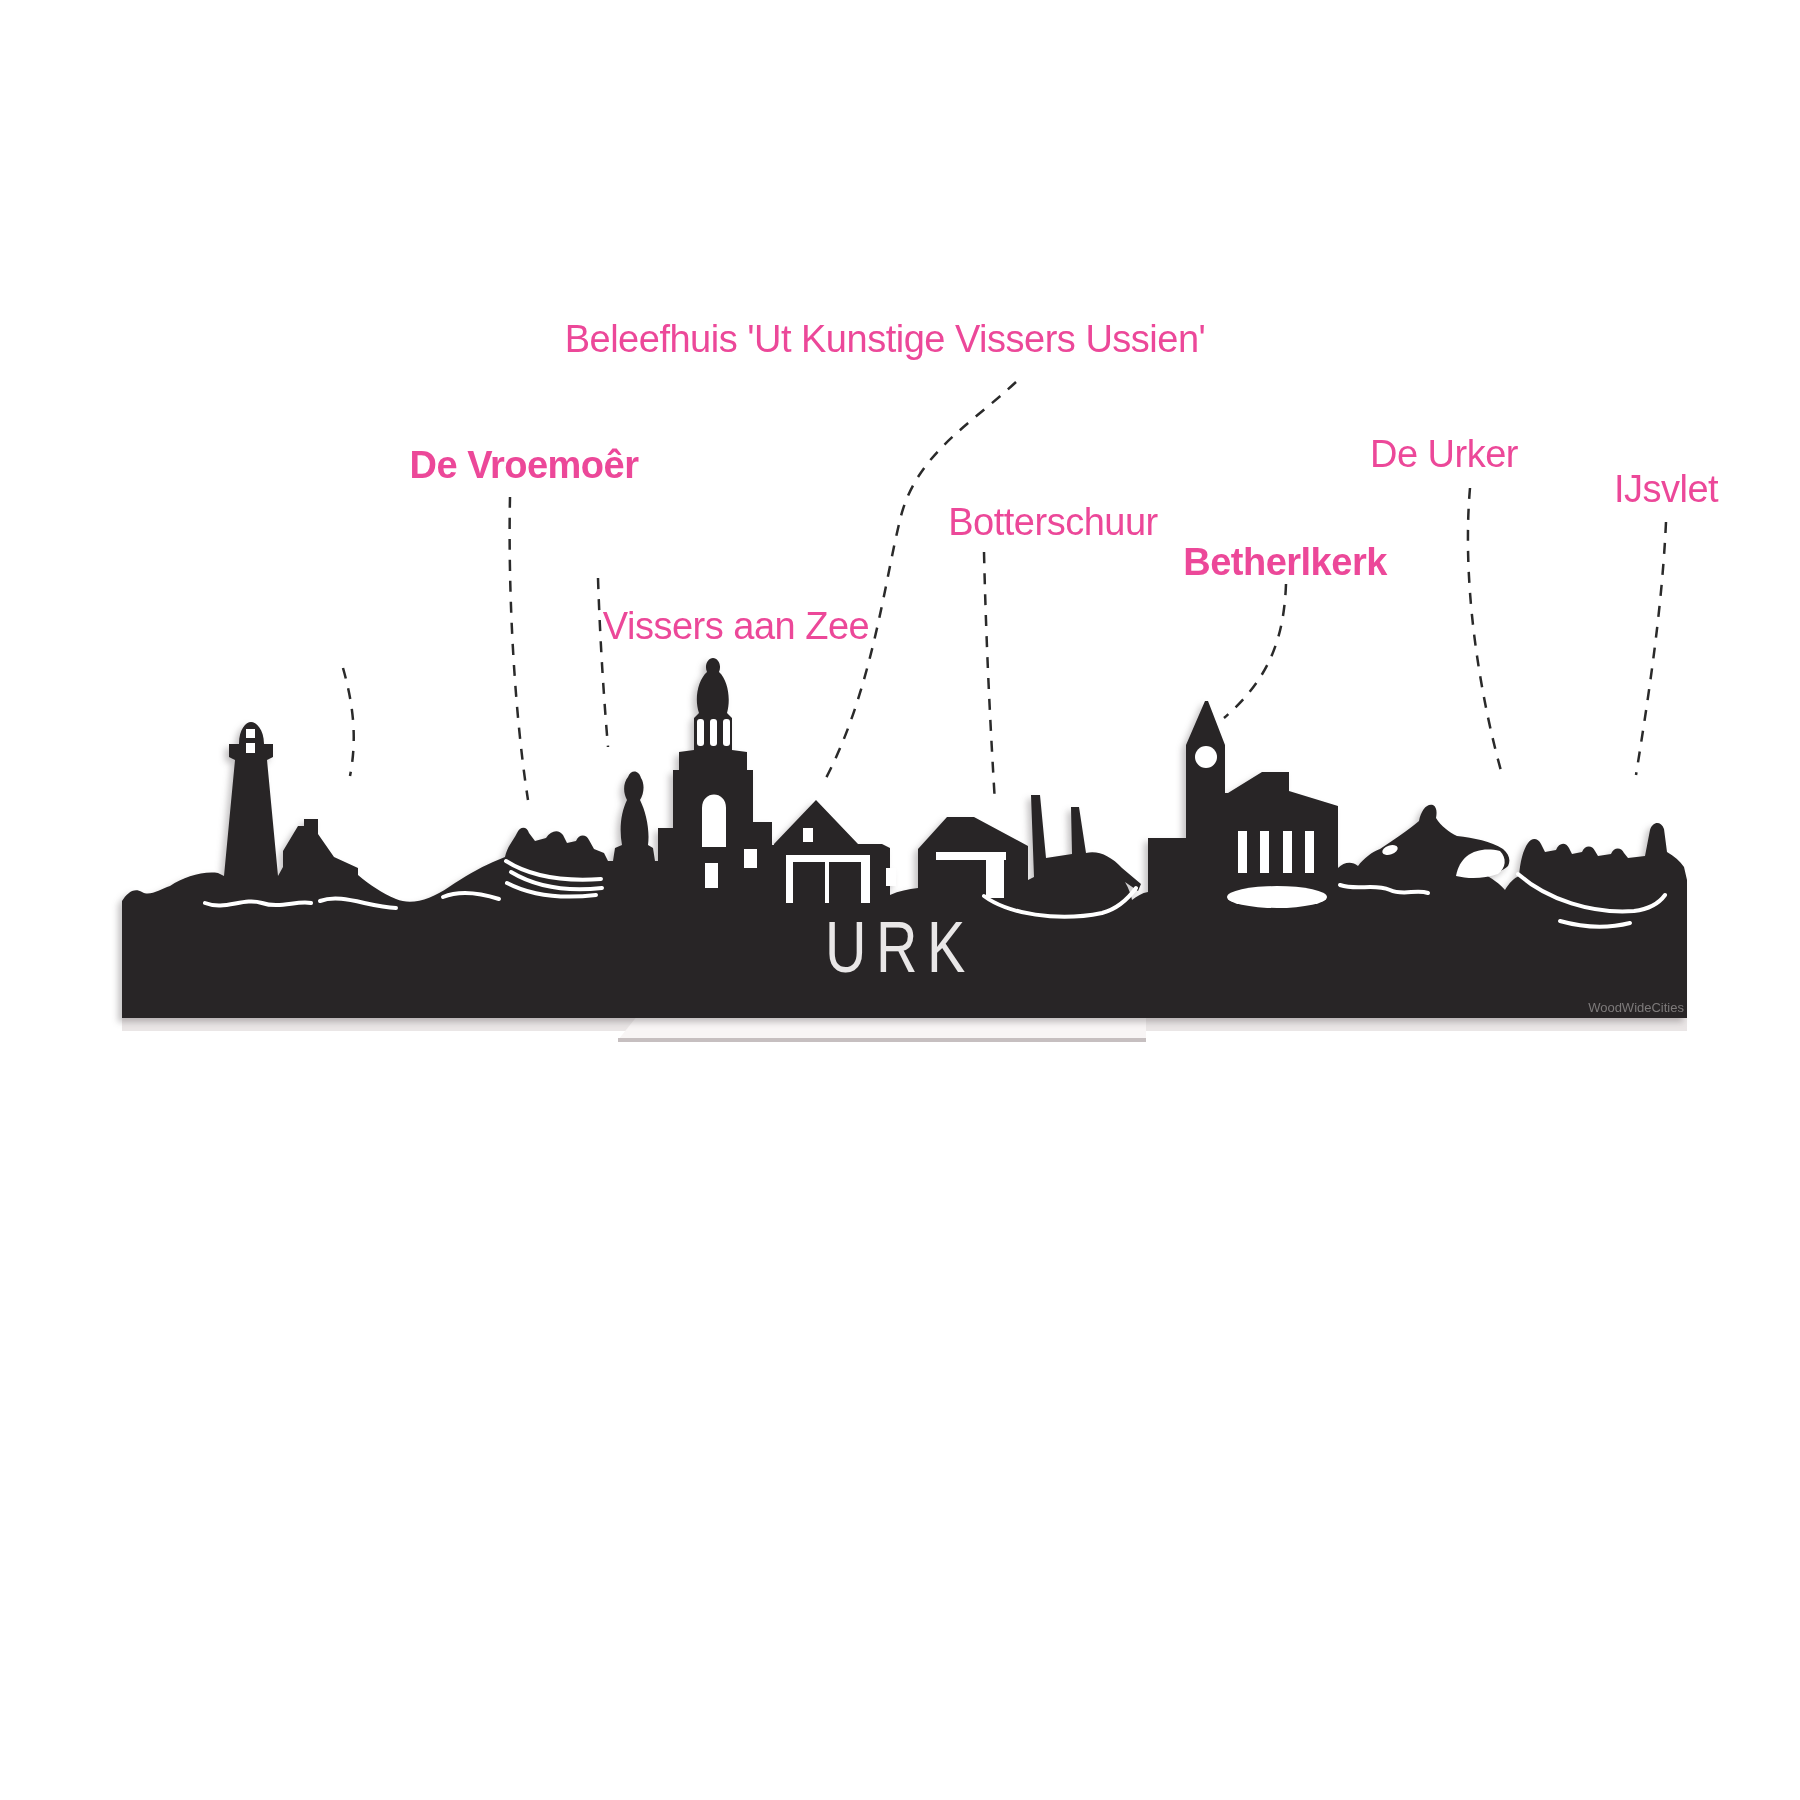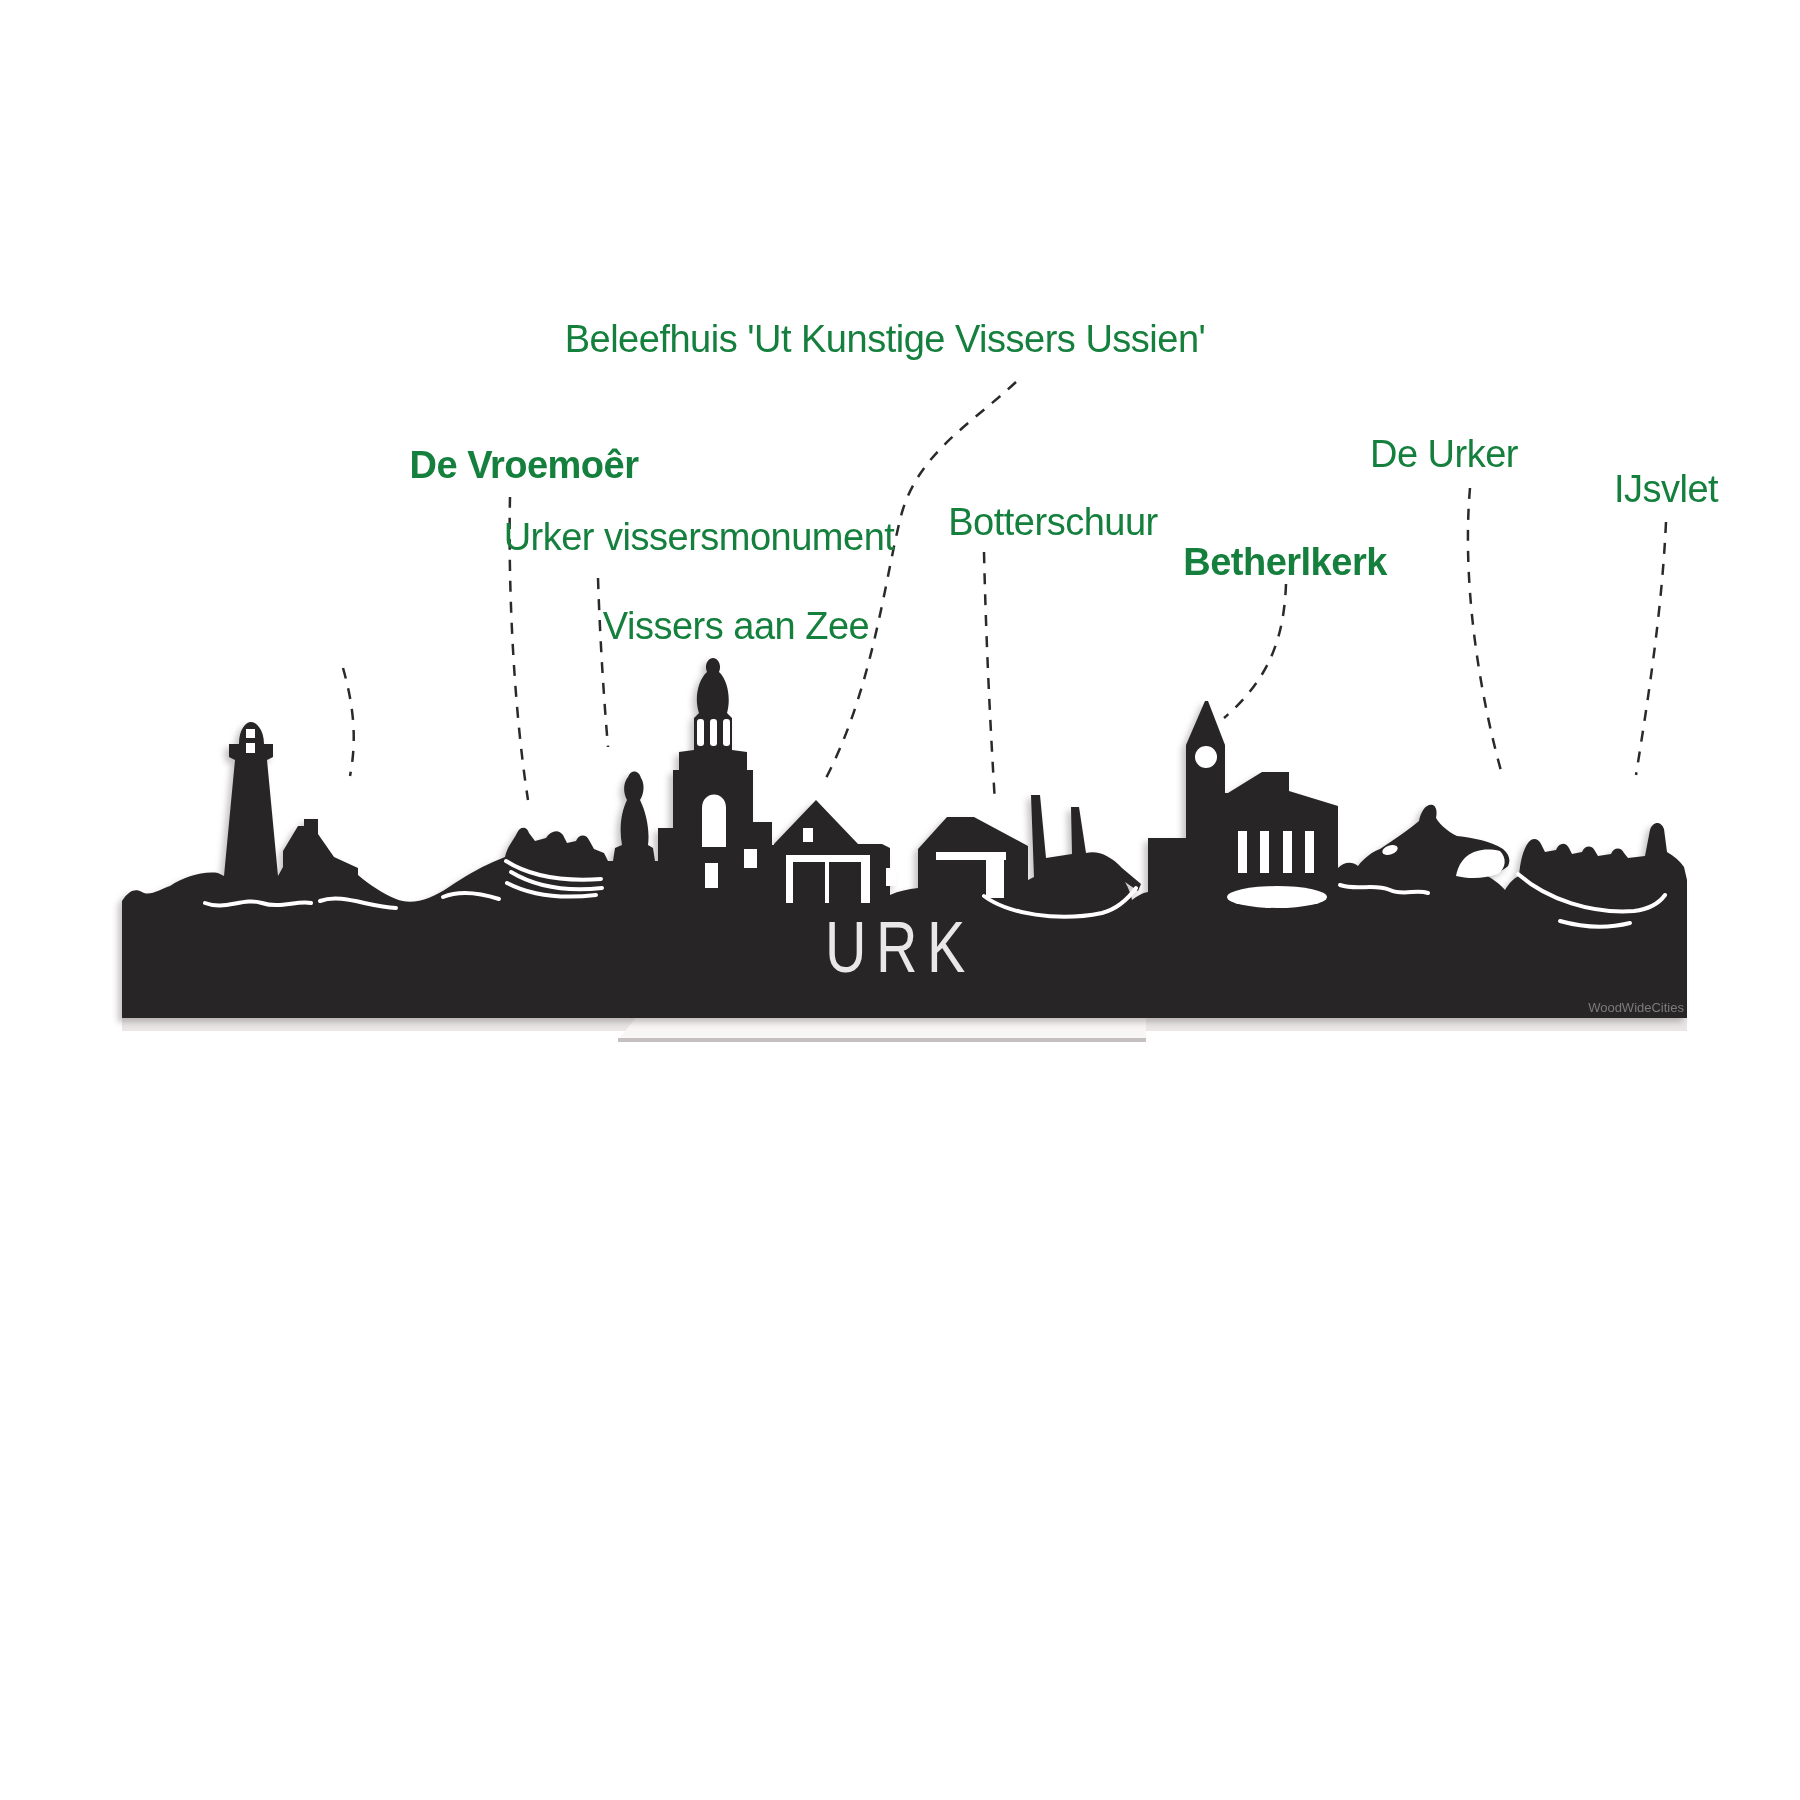--- a/index.html
+++ b/index.html
@@ -16,21 +16,21 @@
     inset: 0;
     width: 1800px;
     height: 1800px;
   }
   .landmark-label {
     position: absolute;
     transform: translateX(-50%);
     white-space: nowrap;
     font-size: 38px;
     letter-spacing: -0.5px;
-    color: #15803d;
+    color: #ec4899;
     font-family: "Liberation Sans", sans-serif;
   }
   .lbl-beleefhuis   { left: 885px;  top: 318px; }
   .lbl-devroemoer   { left: 524px;  top: 444px; font-weight: bold; }
   .lbl-urker        { left: 699px;  top: 516px; }
   .lbl-kerkje       { left: 736px;  top: 605px; }
   .lbl-botterschuur { left: 1035px; top: 501px; margin-left: 18px; }
   .lbl-betherlkerk  { left: 1285px; top: 541px; font-weight: bold; }
   .lbl-deorca       { left: 1444px; top: 433px; }
   .lbl-ijsvlet      { left: 1666px; top: 468px; }
@@ -157,20 +157,19 @@
         <path class="wave" d="M 1560 921 C 1585 928 1610 928 1630 923"></path>
       </g>
 
       <text x="900" y="972" text-anchor="middle" font-size="72" letter-spacing="12" textLength="150" lengthAdjust="spacingAndGlyphs" fill="#e9e7e7" font-family="Liberation Sans, sans-serif">URK</text>
 
       <text x="1684" y="1012" text-anchor="end" font-size="13" fill="#7d7a7a" font-family="Liberation Sans, sans-serif">WoodWideCities</text>
     </g>
   </svg>
 
   <div class="landmark-label lbl-devroemoer">De Vroemoêr</div>
-  <div class="landmark-label lbl-urker">Urker vissersmonument</div>
   <div class="landmark-label lbl-kerkje">Vissers aan Zee</div>
   <div class="landmark-label lbl-beleefhuis">Beleefhuis 'Ut Kunstige Vissers Ussien'</div>
   <div class="landmark-label lbl-botterschuur">Botterschuur</div>
   <div class="landmark-label lbl-betherlkerk">Betherlkerk</div>
   <div class="landmark-label lbl-deorca">De Urker</div>
   <div class="landmark-label lbl-ijsvlet">IJsvlet</div>
 </div>
 
 </body></html>

